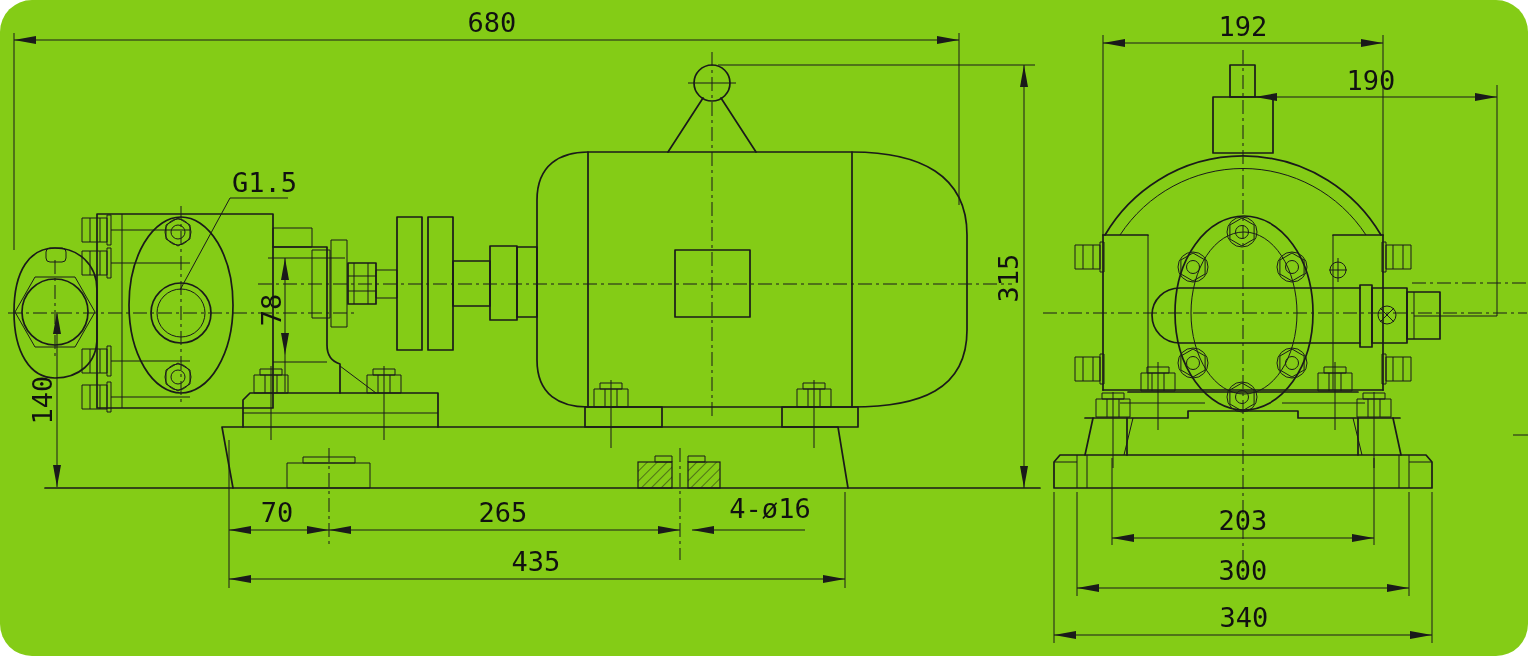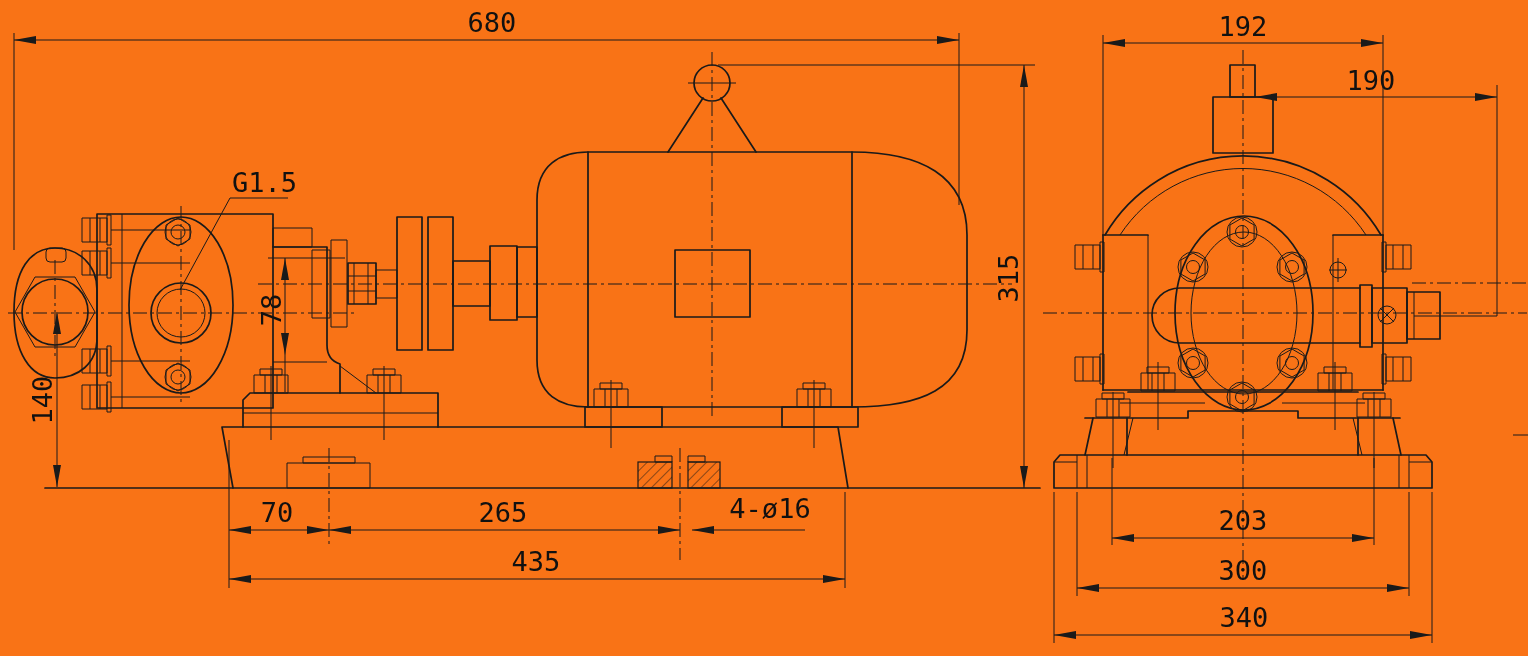--- a/index.html
+++ b/index.html
@@ -1,16 +1,16 @@
 <!DOCTYPE html>
 <html><head>
 <meta charset="utf-8">
 <style>
   html,body{margin:0;padding:0;background:#ffffff;}
-  .stage{width:1528px;height:656px;background:#f97316;position:relative;overflow:hidden;}
+  .stage{width:1528px;height:656px;background:#84cc16;position:relative;overflow:hidden;border-radius:32px;}
   svg{display:block;}
   .k{fill:none;stroke:#1a1a1a;stroke-width:1.7;stroke-linejoin:round;stroke-linecap:round;}
   .t{fill:none;stroke:#1a1a1a;stroke-width:1;stroke-linejoin:round;}
   .cl{fill:none;stroke:#1a1a1a;stroke-width:1;stroke-dasharray:14 4 3 4;}
   .dim{fill:none;stroke:#1a1a1a;stroke-width:1;}
   .ar{fill:#1a1a1a;stroke:none;}
   .dtxt{font-family:"DejaVu Sans Mono","Liberation Mono",monospace;font-size:27px;fill:#111;}
   .hatchfill{fill:url(#hatch);stroke:#1a1a1a;stroke-width:1.2;}
 </style>
 </head>

